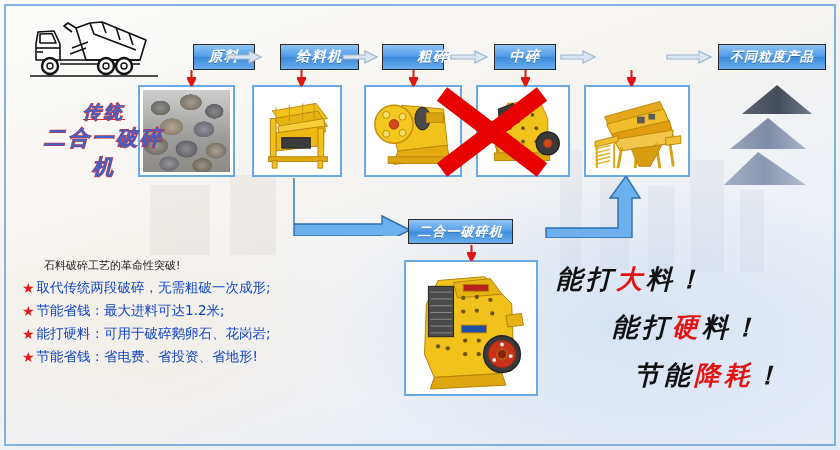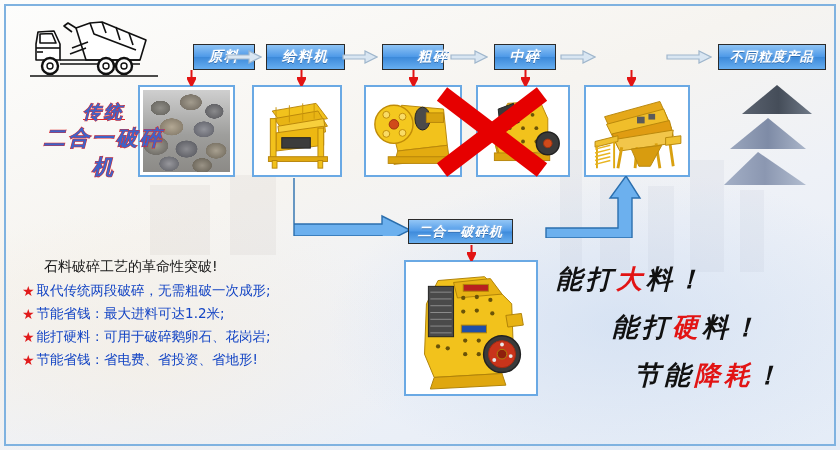--- a/index.html
+++ b/index.html
@@ -112,21 +112,21 @@
     -webkit-text-stroke:1px #e02a2a;
     paint-order:stroke fill;
     letter-spacing:3px;
   }
   #trad1{ font-size:18px;text-decoration:underline; }
   #trad2{ font-size:21px; }
 
   
   #bullets{ position:absolute; left:22px; top:258px; z-index:22; }
   #bullets .head{
-    font-size:14px; color:#1a1a1a; margin-left:22px; margin-bottom:6px;
+    font-size:11px; color:#1a1a1a; margin-left:22px; margin-bottom:6px;
     font-family:"DejaVu Sans","Liberation Sans",sans-serif;
     white-space:nowrap;
   }
   #bullets .row{
     display:flex; align-items:center; gap:2px; margin-bottom:5px; white-space:nowrap;
   }
   #bullets .star{ color:#e11b1b; font-size:14px; line-height:1; }
   #bullets .txt{ font-size:13.5px; color:#1344c4; }
 
   
@@ -192,21 +192,21 @@
   </div>
 
   <div id="tradline">
     <div id="trad1">传统</div>
     <div id="trad2">二合一破碎机</div>
   </div>
 
   <div class="flowbox" style="left:160px;width:62px;margin-left:33px;">
     <span>原料</span>
   </div>
-  <div class="flowbox" style="left:266px;width:79px;">
+  <div class="flowbox" style="left:280px;width:79px;">
     <span>给料机</span>
   </div>
   <div class="flowbox" style="left:382px;width:62px;padding-left:40px;">
     <span>粗碎</span>
   </div>
   <div class="flowbox" style="left:494px;width:62px;">
     <span>中碎</span>
   </div>
   <div class="flowbox" style="left:718px;width:108px;text-align:right;">
     <span style="font-size:13px;letter-spacing:1px;">不同粒度产品</span>

